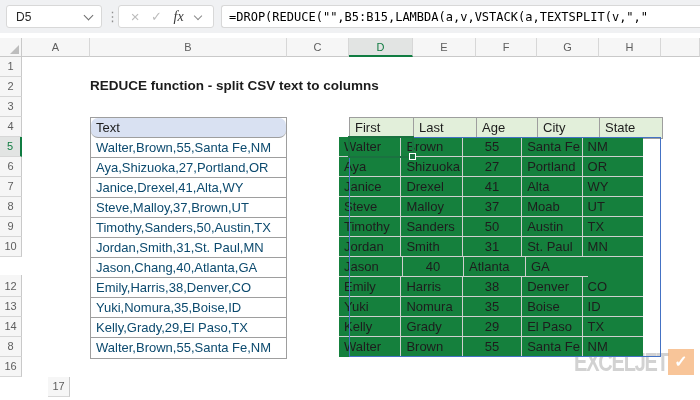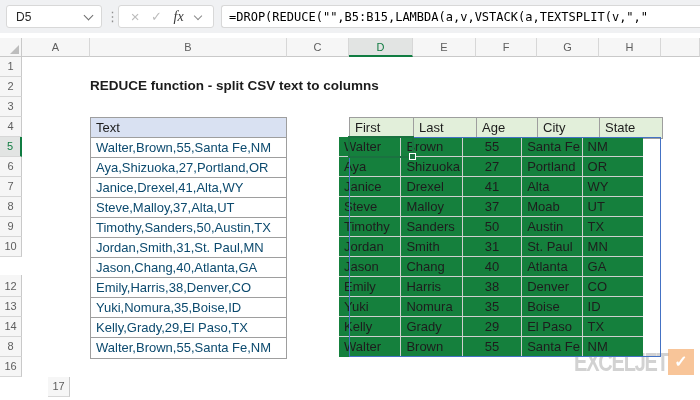--- a/index.html
+++ b/index.html
@@ -43,21 +43,21 @@
           text-align:center; font-size:11px; line-height:19px; color:#5e5e5e; }
   .rowh.sel { background:#e2e4e3; color:#107c41; border-right:2px solid #107c41; }
 
   
   .sheet-title { position:absolute; left:90px; top:78px; font-size:13.5px; font-weight:bold;
                  color:#1c1c1c; white-space:nowrap; z-index:2; }
 
   .left-table { position:absolute; left:90px; top:117px; width:197px; background:#fff;
                 border:1px solid #9e9e9e; box-sizing:border-box; z-index:2; }
   .lt-header { height:20px; background:#d9e1f2; border-bottom:1px solid #9e9e9e; box-sizing:border-box;
-               font-size:13px; line-height:19px; color:#1d1d1d; padding-left:5px; }
+               font-size:13px; line-height:19px; color:#1d1d1d; padding-left:5px;border-radius:7px; }
   .lt-row { height:20px; border-bottom:1px solid #9e9e9e; box-sizing:border-box;
             font-size:13px; line-height:19px; color:#0c4a6e; padding-left:5px; white-space:nowrap; overflow:hidden; }
   .lt-row:last-child { border-bottom:none; }
 
   .rt-header { position:absolute; left:349px; top:117px; height:20px; display:flex;
                border:1px solid #9e9e9e; box-sizing:content-box; z-index:2; }
   .rt-hcell { height:20px; background:#e2efda; border-right:1px solid #9e9e9e; box-sizing:border-box;
               font-size:13px; line-height:19px; color:#1d1d1d; padding-left:5px; }
   .rt-hcell:last-child { border-right:none; }
   .rt-body { position:absolute; left:339px; top:137px; width:304px; background:#15803d; z-index:2; }
@@ -143,21 +143,21 @@
   <span class="wm-text">EXCELJET</span>
   <span class="wm-box">✓</span>
 </div>
 
 <div class="left-table">
   <div class="lt-header">Text</div>
   <div id="left-rows">
       <div class="lt-row">Walter,Brown,55,Santa Fe,NM</div>
       <div class="lt-row">Aya,Shizuoka,27,Portland,OR</div>
       <div class="lt-row">Janice,Drexel,41,Alta,WY</div>
-      <div class="lt-row">Steve,Malloy,37,Alta,UT</div>
+      <div class="lt-row">Steve,Malloy,37,Brown,UT</div>
       <div class="lt-row">Timothy,Sanders,50,Austin,TX</div>
       <div class="lt-row">Jordan,Smith,31,St. Paul,MN</div>
       <div class="lt-row">Jason,Chang,40,Atlanta,GA</div>
       <div class="lt-row">Emily,Harris,38,Denver,CO</div>
       <div class="lt-row">Yuki,Nomura,35,Boise,ID</div>
       <div class="lt-row">Kelly,Grady,29,El Paso,TX</div>
       <div class="lt-row">Walter,Brown,55,Santa Fe,NM</div>
     </div>
 </div>
 
@@ -206,21 +206,20 @@
     </div>
     <div class="rt-row">
       <div class="rt-cell" style="width: 64px;">Jordan</div>
       <div class="rt-cell" style="width: 63px;">Smith</div>
       <div class="rt-cell center" style="width: 61px;">31</div>
       <div class="rt-cell" style="width: 62px;">St. Paul</div>
       <div class="rt-cell lastcol" style="width: 62px;">MN</div>
     </div>
     <div class="rt-row">
       <div class="rt-cell" style="width: 64px;">Jason</div>
-      <div class="rt-cell" style="width: 63px;">Chang</div>
       <div class="rt-cell center" style="width: 61px;">40</div>
       <div class="rt-cell" style="width: 62px;">Atlanta</div>
       <div class="rt-cell lastcol" style="width: 62px;">GA</div>
     </div>
     <div class="rt-row">
       <div class="rt-cell" style="width: 64px;">Emily</div>
       <div class="rt-cell" style="width: 63px;">Harris</div>
       <div class="rt-cell center" style="width: 61px;">38</div>
       <div class="rt-cell" style="width: 62px;">Denver</div>
       <div class="rt-cell lastcol" style="width: 62px;">CO</div>

